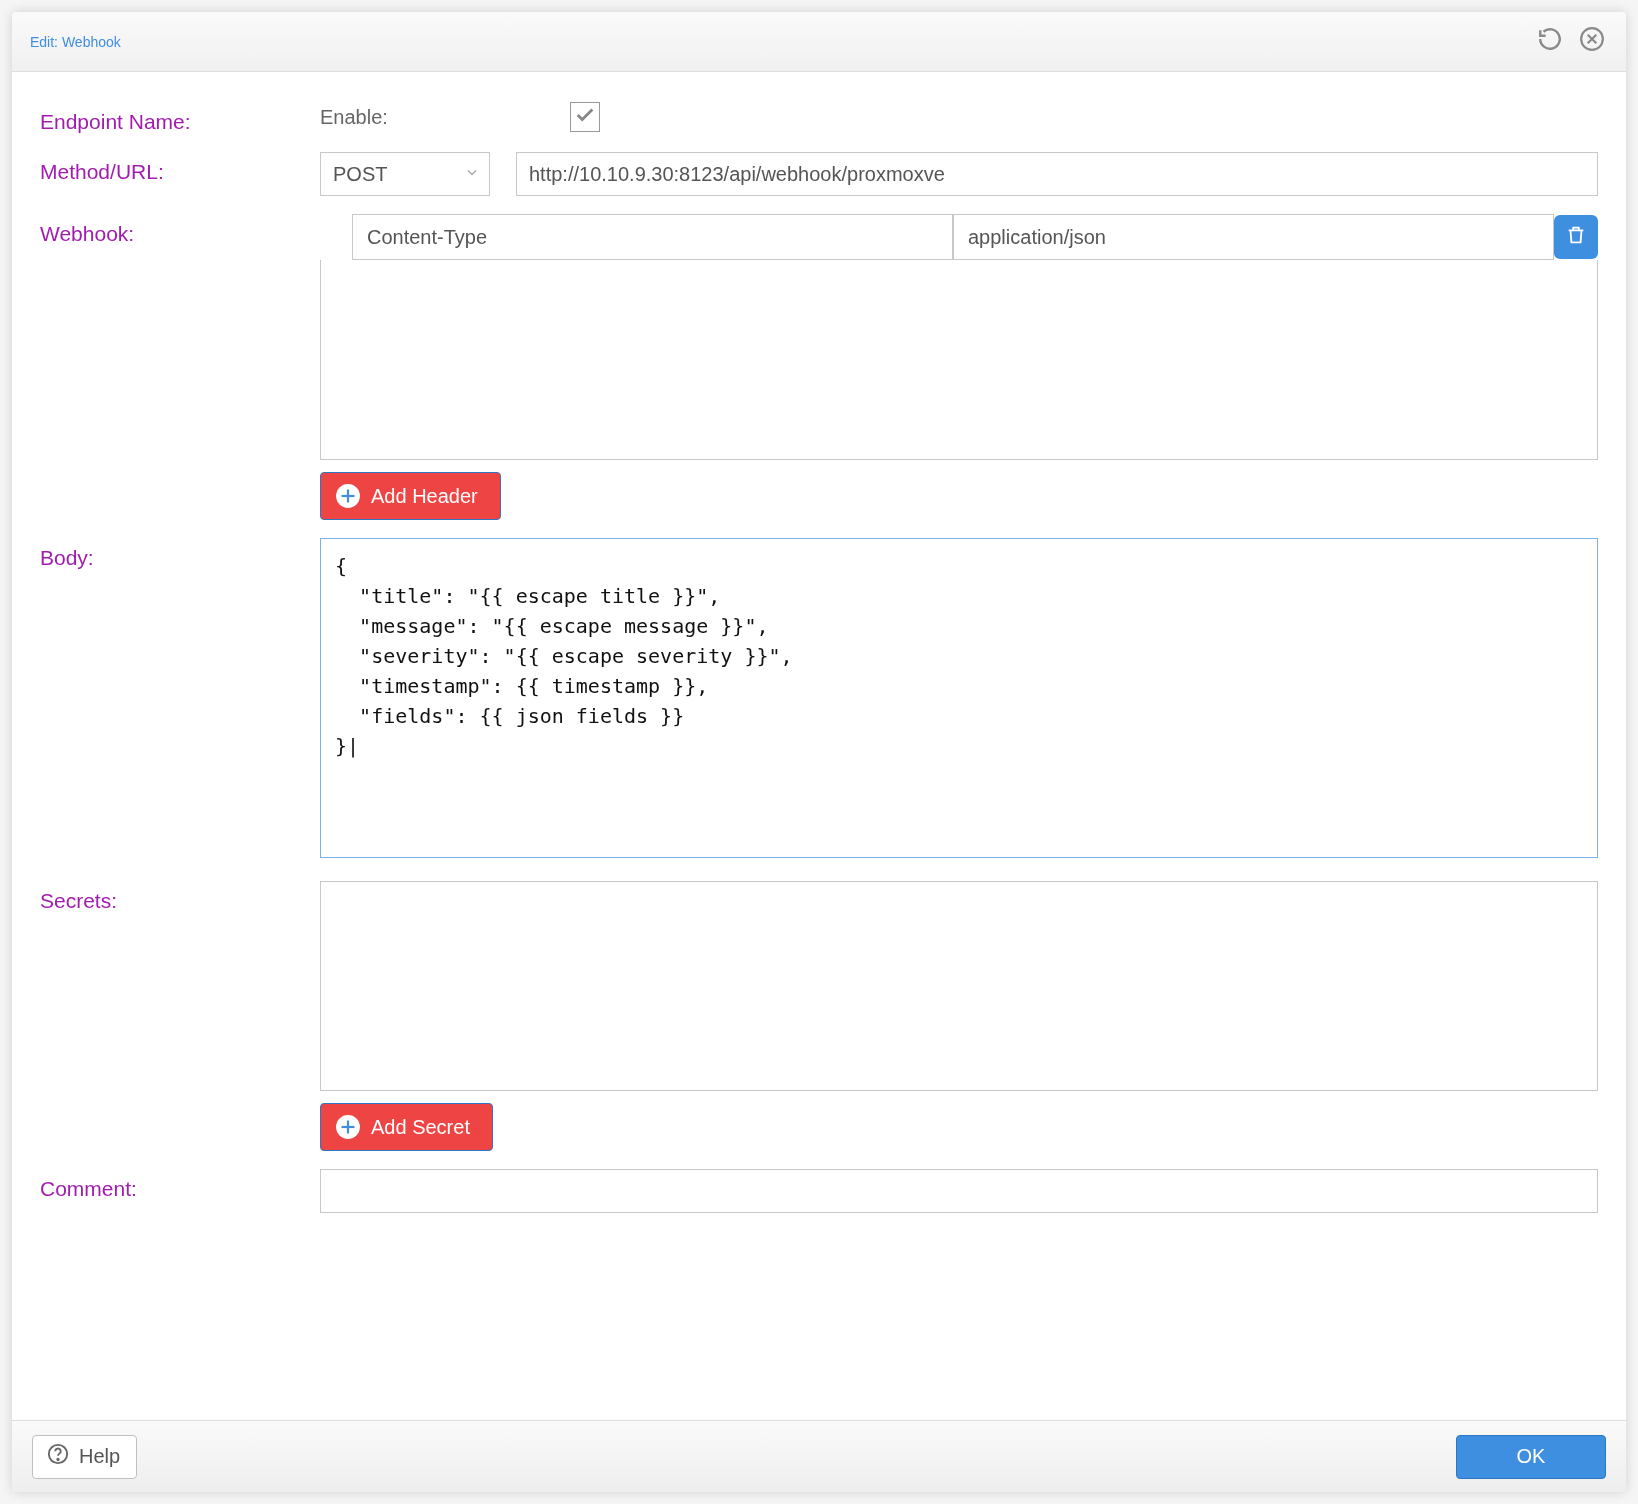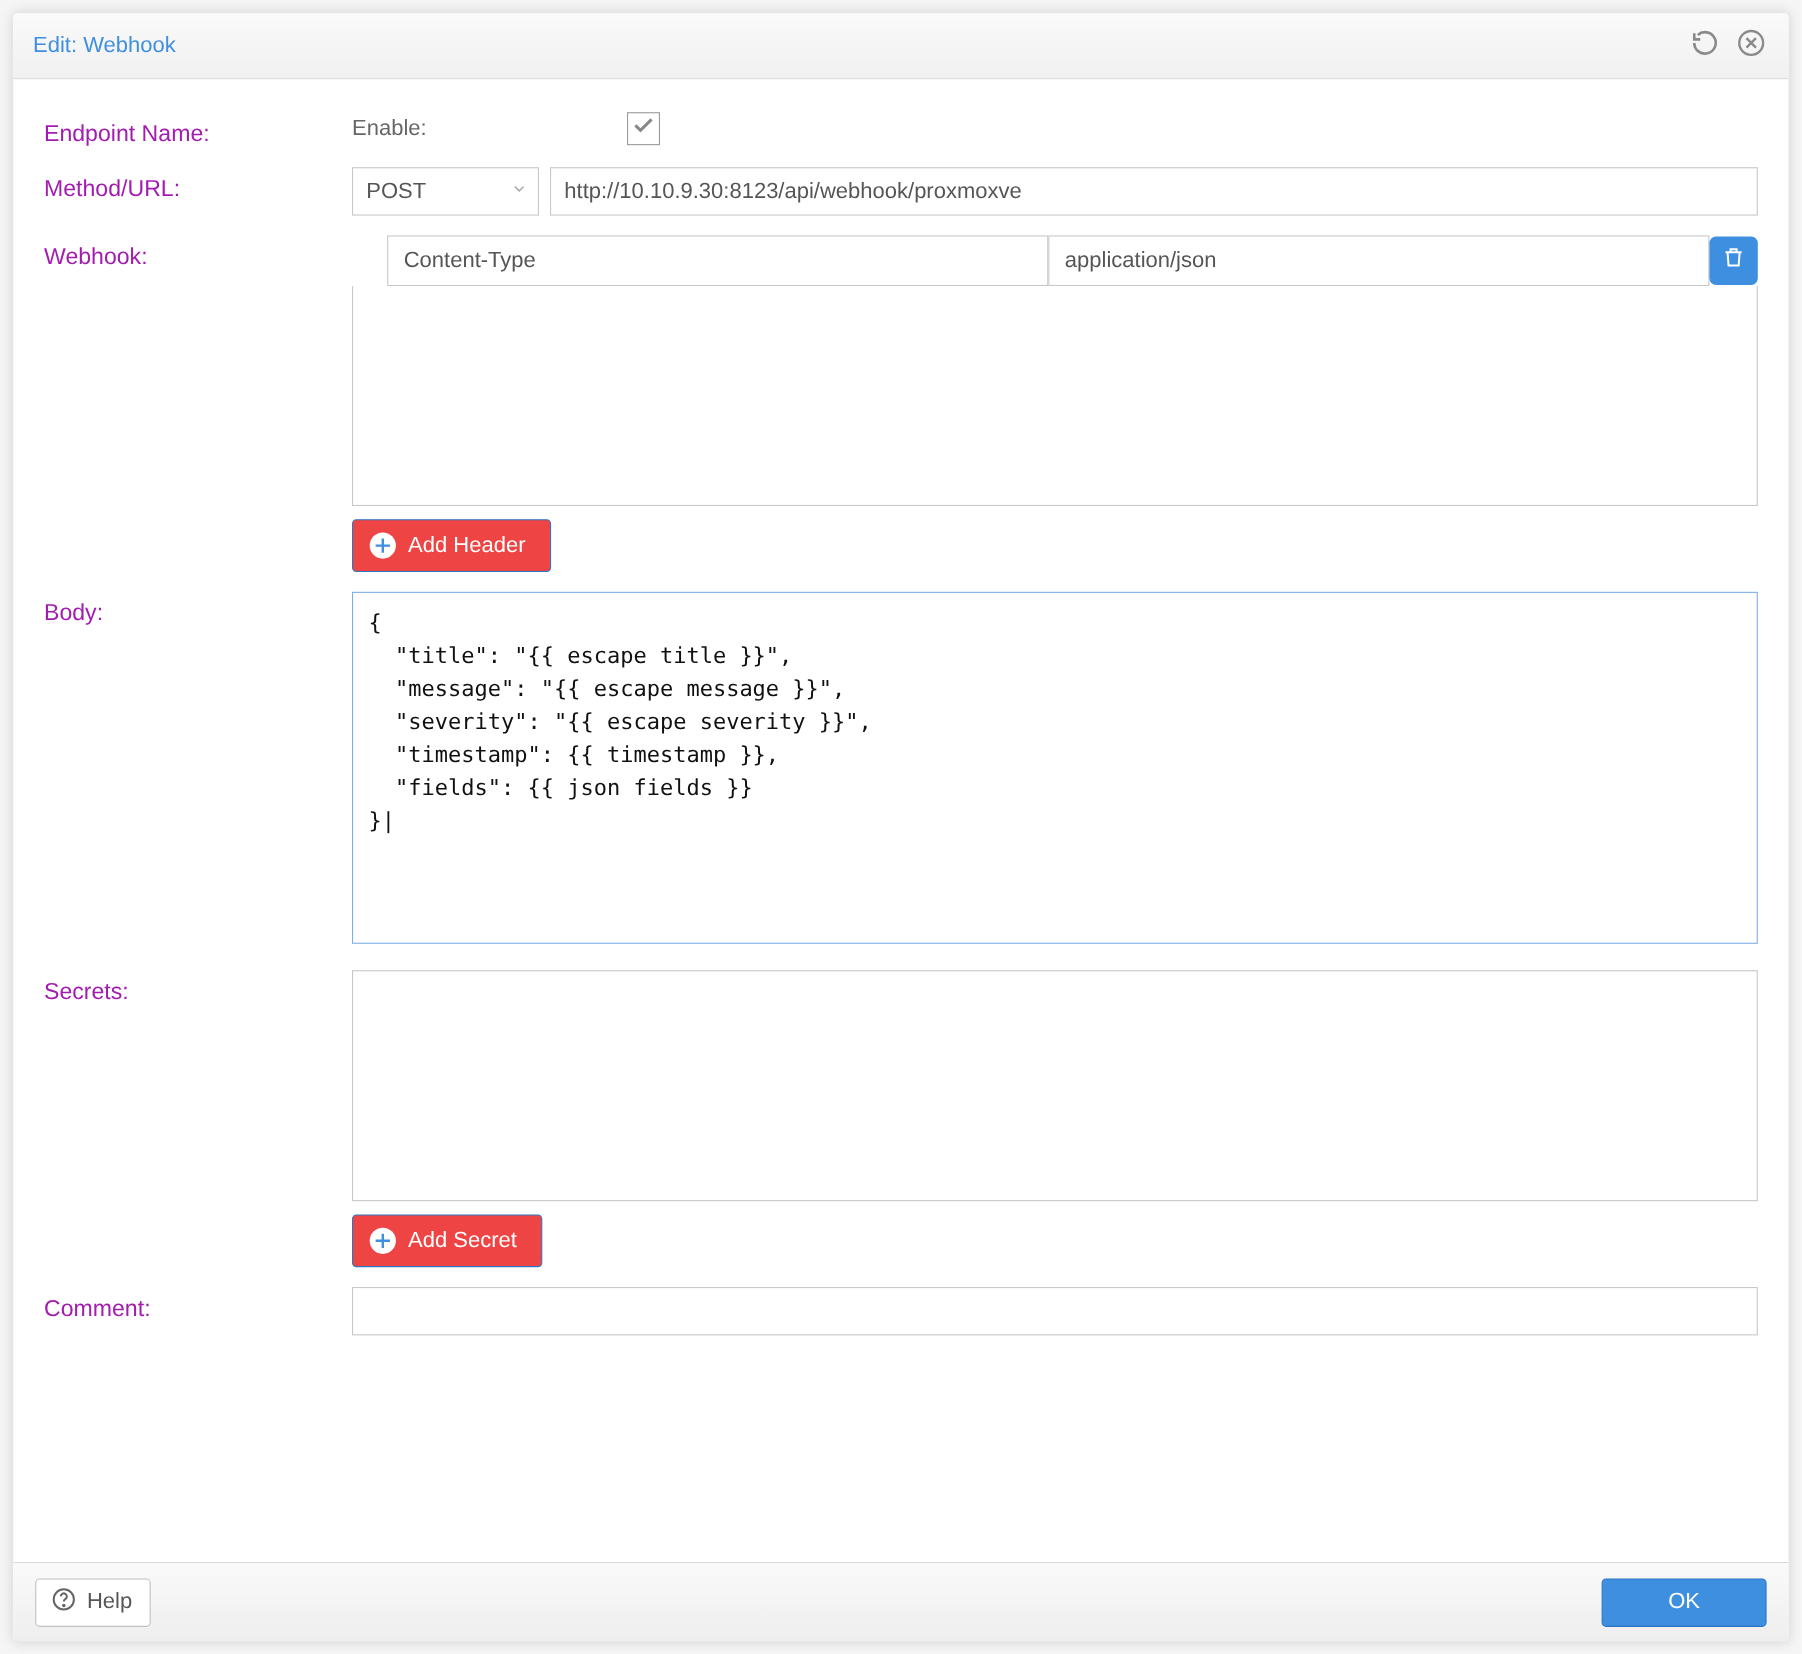--- a/index.html
+++ b/index.html
@@ -25,21 +25,21 @@
   .dialog-header {
     height: 60px;
     background: linear-gradient(#fafafa,#f0f0f0);
     border-bottom: 1px solid #ddd;
     display: flex;
     align-items: center;
     padding: 0 18px;
   }
   .dialog-title {
     color: #3f8fe0;
-    font-size: 20px;
+    font-size: 14px;
     font-weight: 400;
     flex: 1;
   }
   .header-btn {
     width: 32px;
     height: 32px;
     margin-left: 10px;
     display: flex;
     align-items: center;
     justify-content: center;
@@ -92,21 +92,21 @@
     height: 30px;
     border: 1px solid #999;
     display: inline-flex;
     align-items: center;
     justify-content: center;
     cursor: pointer;
     background: #fff;
     color: #888;
   }
   .checkbox svg { width: 22px; height: 22px; }
-  .method-url { display: flex; gap: 10px; }
+  .method-url { display: flex; gap: 26px; }
   .select-wrap {
     position: relative;
     width: 170px;
   }
   .select-wrap .input { padding-right: 36px; }
   .select-caret {
     position: absolute;
     right: 10px;
     top: 50%;
     transform: translateY(-50%);

